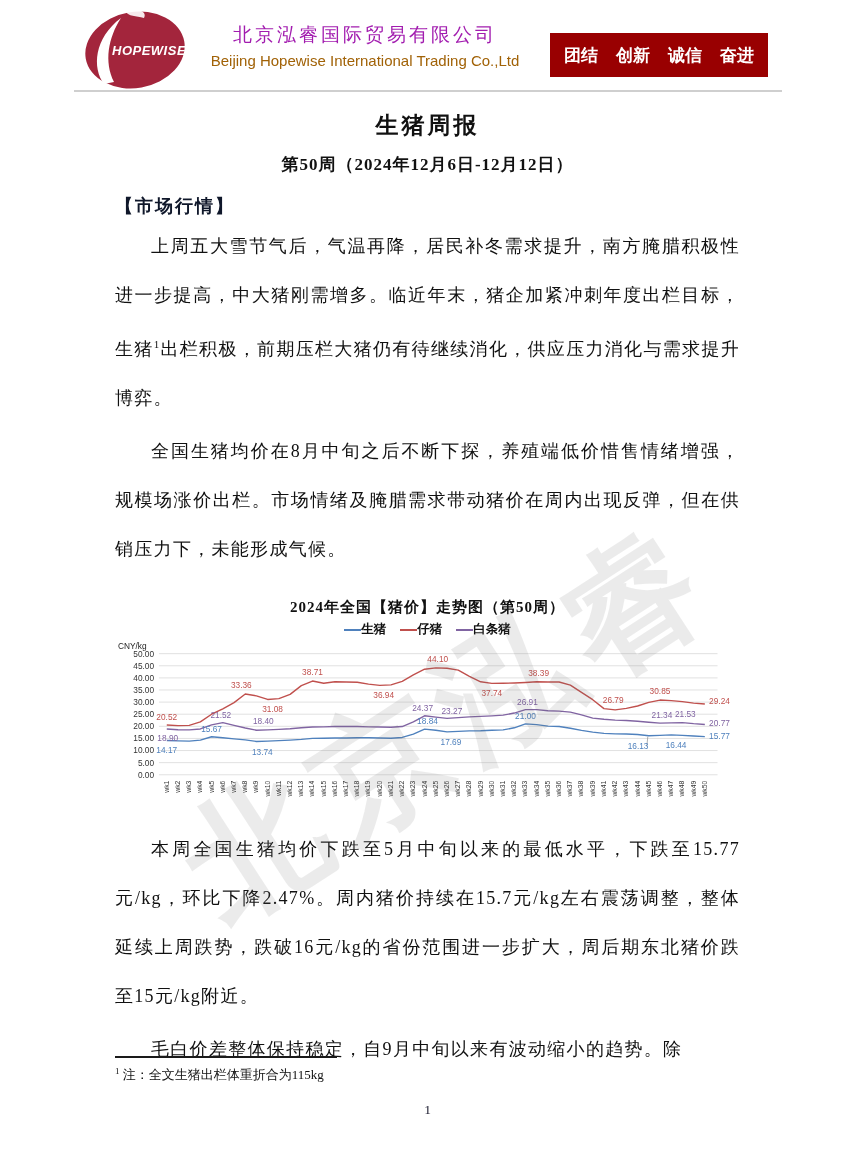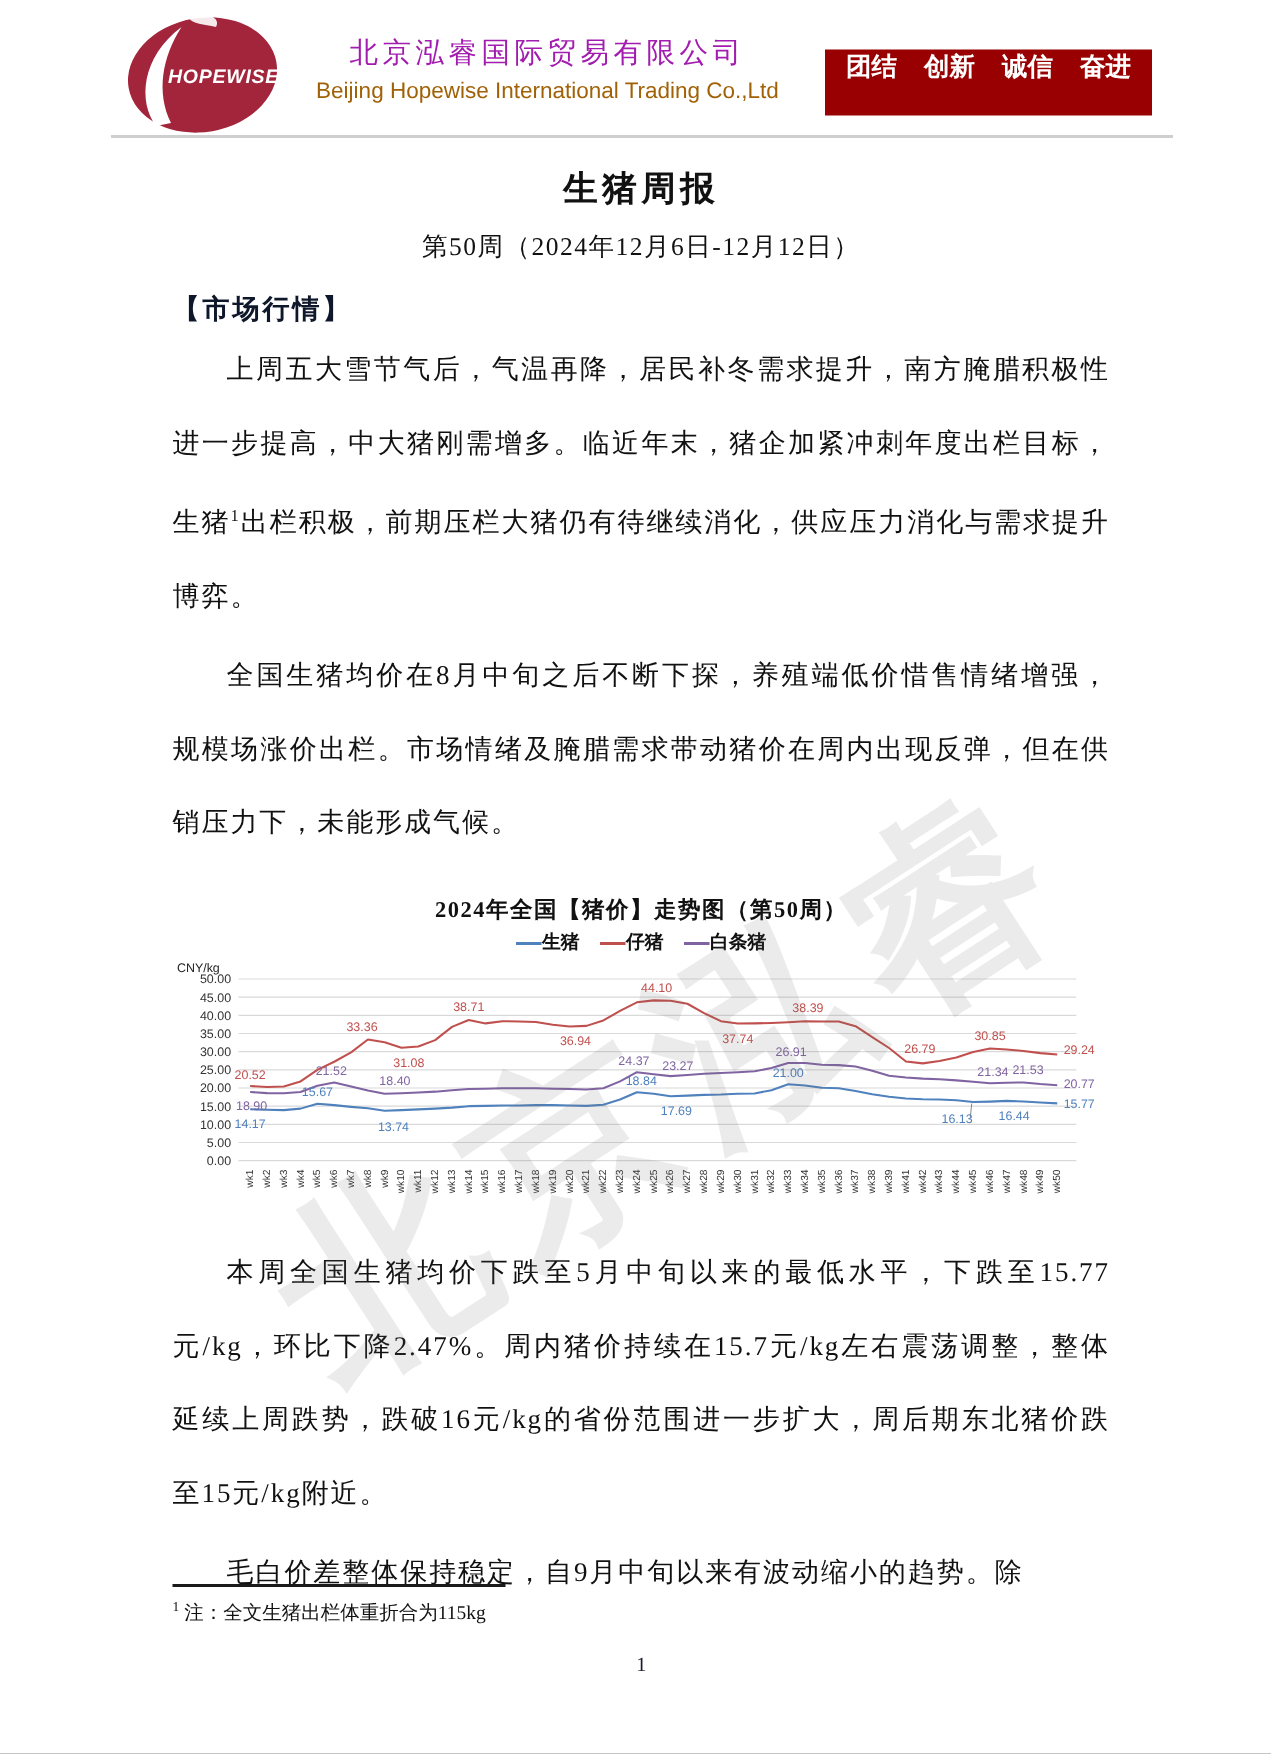--- a/index.html
+++ b/index.html
@@ -9,28 +9,28 @@
     font-family:"Liberation Serif","DejaVu Serif",serif;color:#111;
   }
   
   .header{position:absolute;left:0;top:0;width:855px;height:92px;}
   .logo{position:absolute;left:74px;top:10px;width:118px;height:80px;}
   .company{position:absolute;left:190px;top:22px;width:350px;text-align:center;}
   .company-cn{font-size:19px;letter-spacing:3px;color:#a21caf;}
   .company-en{font-size:15px;margin-top:4px;color:#a16207;font-family:"Liberation Sans","DejaVu Sans",sans-serif;}
   .banner{
     position:absolute;left:550px;top:33px;width:218px;height:44px;background:#990001;
-    display:flex;align-items:flex-start;justify-content:space-between;padding:0 14px;box-sizing:border-box;
+    display:flex;align-items:center;justify-content:space-between;padding:0 14px;box-sizing:border-box;
     color:#fff;font-weight:bold;font-size:17px;font-family:"Liberation Sans","DejaVu Sans",sans-serif;
   }
   .header-rule{position:absolute;left:74px;top:90px;width:708px;height:0;border-top:2px solid #cfcfcf;}
   
   .content{position:absolute;left:115px;top:96px;width:625px;}
   h1.doc-title{margin:14px 0 0 0;text-align:center;font-size:23px;letter-spacing:3px;font-weight:bold;font-family:Liberation Serif, serif;}
-  h2.doc-subtitle{margin:12px 0 16px 0;text-align:center;font-size:17px;letter-spacing:1px;font-weight:normal;}
+  h2.doc-subtitle{margin:12px 0 16px 0;text-align:center;font-size:17px;letter-spacing:1px;font-weight:bold;}
   h3.section{margin:18px 0 0 0;font-size:18px;font-weight:bold;color:#0f172a;letter-spacing:2px;}
   p.body{
     margin:4px 0 0 0;font-size:18px;line-height:49px;letter-spacing:1.3px;
     text-align:justify;text-justify:inter-character;text-indent:2em;
   }
   p.body sup{font-size:11px;}
   
   figure.chart{margin:24px 0 0 0;padding:0;width:625px;}
   .chart-title{text-align:center;font-size:15px;font-weight:bold;letter-spacing:1px;}
   .legend{display:flex;justify-content:center;gap:14px;margin-top:4px;

